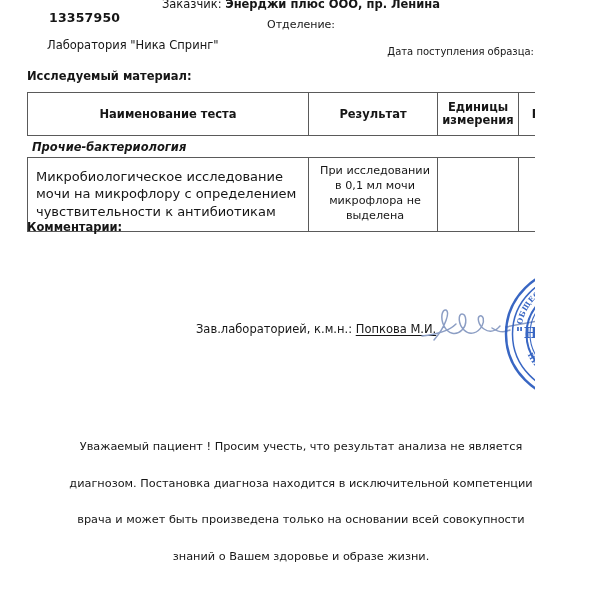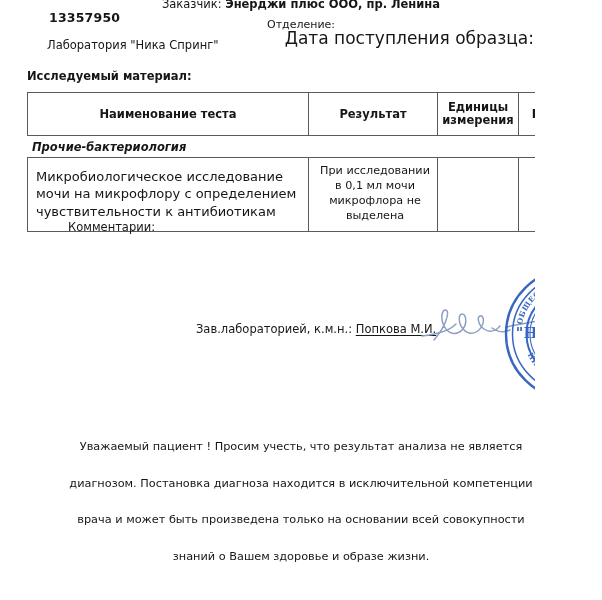--- a/index.html
+++ b/index.html
@@ -57,23 +57,23 @@
 
   .lab-name {
     position: absolute;
     top: 38px;
     left: 47px;
     font-size: 11.5px;
   }
 
   .sample-date {
     position: absolute;
-    top: 28px;
+    top: 46px;
     right: 1px;
-    font-size: 17px;
+    font-size: 10px;
     white-space: nowrap;
     text-align: center;
   }
 
   .material-label {
     position: absolute;
     top: 69px;
     left: 27px;
     font-size: 11.5px;
     font-weight: bold;
@@ -134,22 +134,21 @@
   }
   .tbl tbody td.cell-unit,
   .tbl tbody td.cell-ref { }
 
   
   .comments-label {
     position: absolute;
     top: 220px;
     left: 27px;
     font-size: 11.5px;
-    font-weight: normal;
-    margin-left: 41px;
+    font-weight: bold;
   }
 
   
   .sign-row {
     position: absolute;
     top: 322px;
     left: 196px;
     font-size: 11.5px;
     white-space: nowrap;
   }

